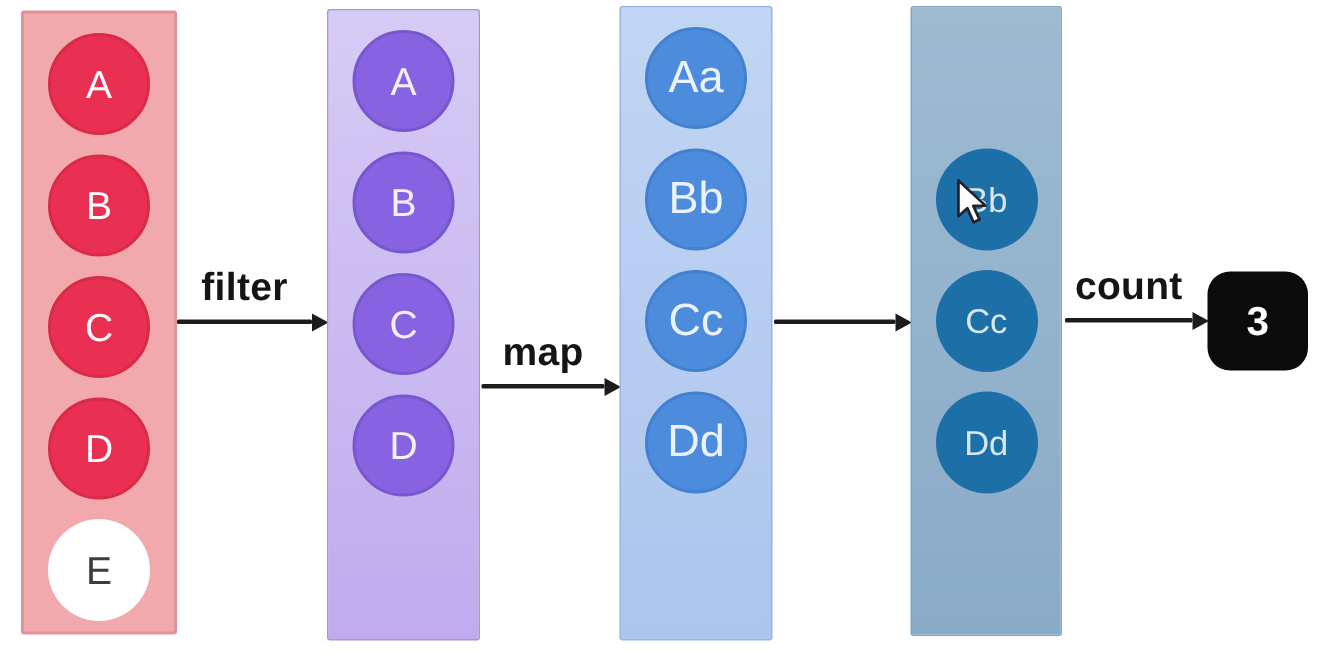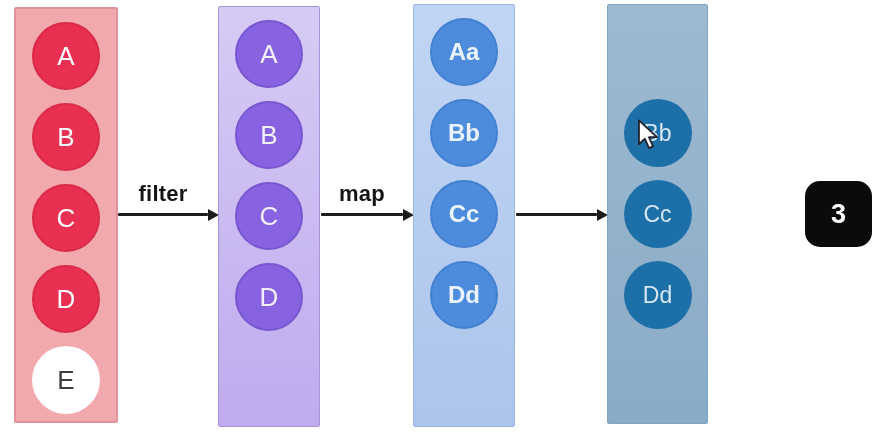--- a/index.html
+++ b/index.html
@@ -36,40 +36,40 @@
   .circle {
     position:absolute; left:50%; transform:translateX(-50%);
     width:68px; height:68px; border-radius:50%;
     display:flex; align-items:center; justify-content:center;
     box-sizing:border-box; font-size:26px; line-height:1;
   }
   .r1{top:13px} .r2{top:94px} .r3{top:175px} .r4{top:256px} .r5{top:337px}
   .circle.red   { background:var(--c1-circle); border:2px solid var(--c1-circle-border); color:var(--c1-circle-text); }
   .circle.excl  { background:var(--c1-excluded-circle); color:var(--c1-excluded-text); }
   .circle.purple{ background:var(--c2-circle); border:2px solid var(--c2-circle-border); color:var(--c2-circle-text); }
-  .circle.blue  { background:var(--c3-circle); border:2px solid var(--c3-circle-border); color:var(--c3-circle-text); font-size:24px;font-weight:bold; }
+  .circle.blue  { background:var(--c3-circle); border:2px solid var(--c3-circle-border); color:var(--c3-circle-text); font-size:30px; }
   .circle.teal  { background:var(--c4-circle); color:var(--c4-circle-text); font-size:23px; }
 
   
   .arrow { position:absolute; top:188px; height:28px; }
   .arrow .alabel {
     position:absolute; bottom:9px; left:0; width:100%; text-align:center;
-    font-weight:bold; font-size:22px; color:var(--label); letter-spacing:0.2px;
+    font-weight:bold; font-size:26px; color:var(--label); letter-spacing:0.2px;
   }
   .arrow .aline {
     position:absolute; bottom:0; left:0; right:0; height:3px;
     background:var(--arrow); border-radius:1px;
   }
   .arrow .ahead {
     position:absolute; left:100%; bottom:-4.5px; width:0; height:0;
     border-left:11px solid var(--arrow);
     border-top:6px solid transparent; border-bottom:6px solid transparent;
   }
   .arrow-filter { left:118px; width:90px; }
-  .arrow-map    { left:321px; width:82px; }
+  .arrow-map    { left:321px; width:82px;margin-top:43px; }
   .arrow-skip   { left:516px; width:81px; }
   .arrow-count  { left:710px; width:85px; top:187px; }
 
   
   .result-box {
     position:absolute; left:805px; top:181px; width:67px; height:66px;
     background:var(--result-box); border-radius:15px;
     display:flex; align-items:center; justify-content:center;
     color:var(--result-text); font-weight:bold; font-size:27px;
   }
@@ -152,20 +152,25 @@
         <span>Bb</span>
       </div>
     <div class="circle teal r3">
         <span>Cc</span>
       </div>
     <div class="circle teal r4">
         <span>Dd</span>
       </div>
   </div>
 
+  <div class="arrow arrow-count">
+    <span class="alabel">count</span>
+    <div class="aline"></div>
+    <div class="ahead"></div>
+  </div>
 
   <div class="result-box">
     <span>3</span>
   </div>
 
   <svg class="cursor" width="22" height="31" viewBox="0 0 17 24">
     <path d="M1.5 1 L1.5 19.5 L6.1 15.3 L9.3 22.6 L12.4 21.2 L9.2 14.1 L15.5 14 Z" fill="#ffffff" stroke="#22222a" stroke-width="1.4" stroke-linejoin="round"></path>
   </svg>
 
 </div>

